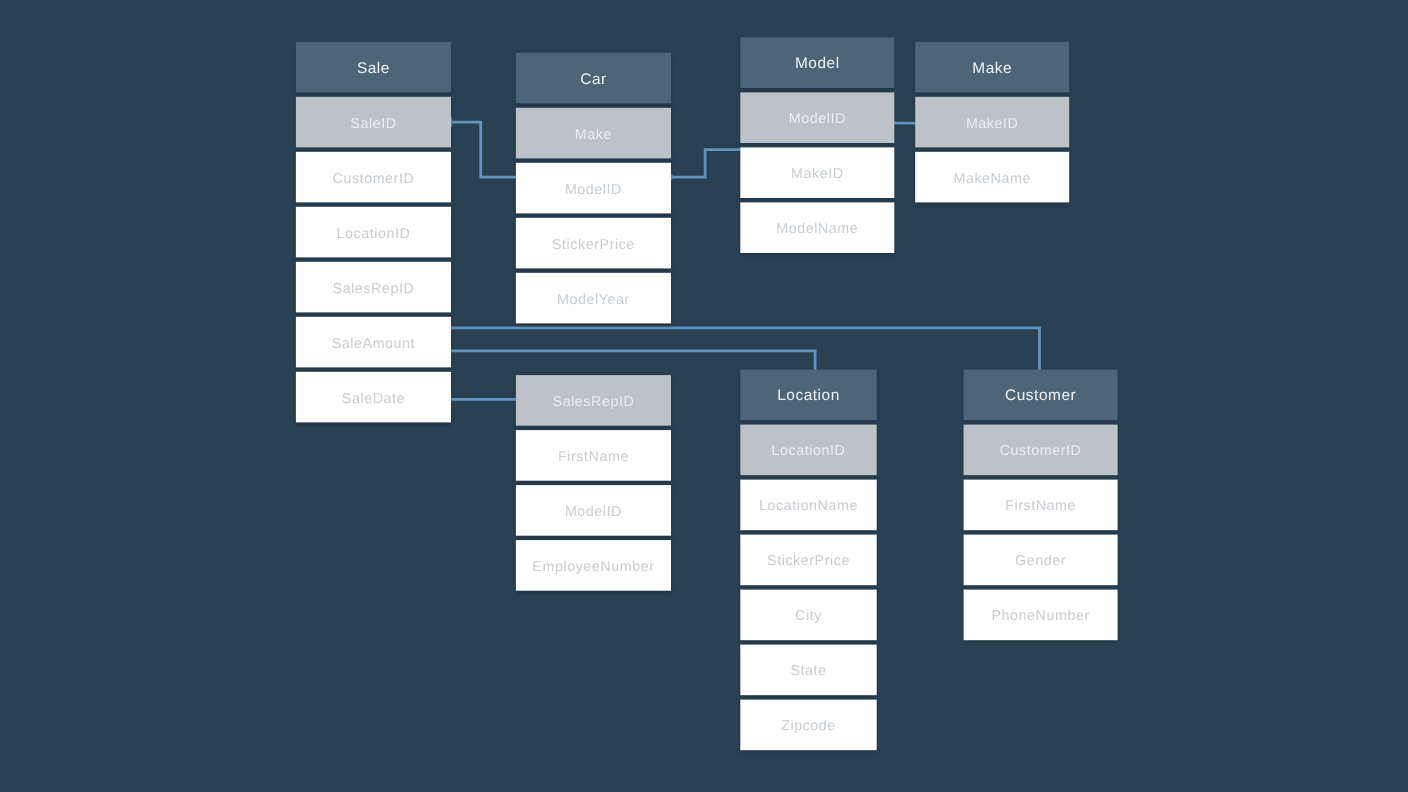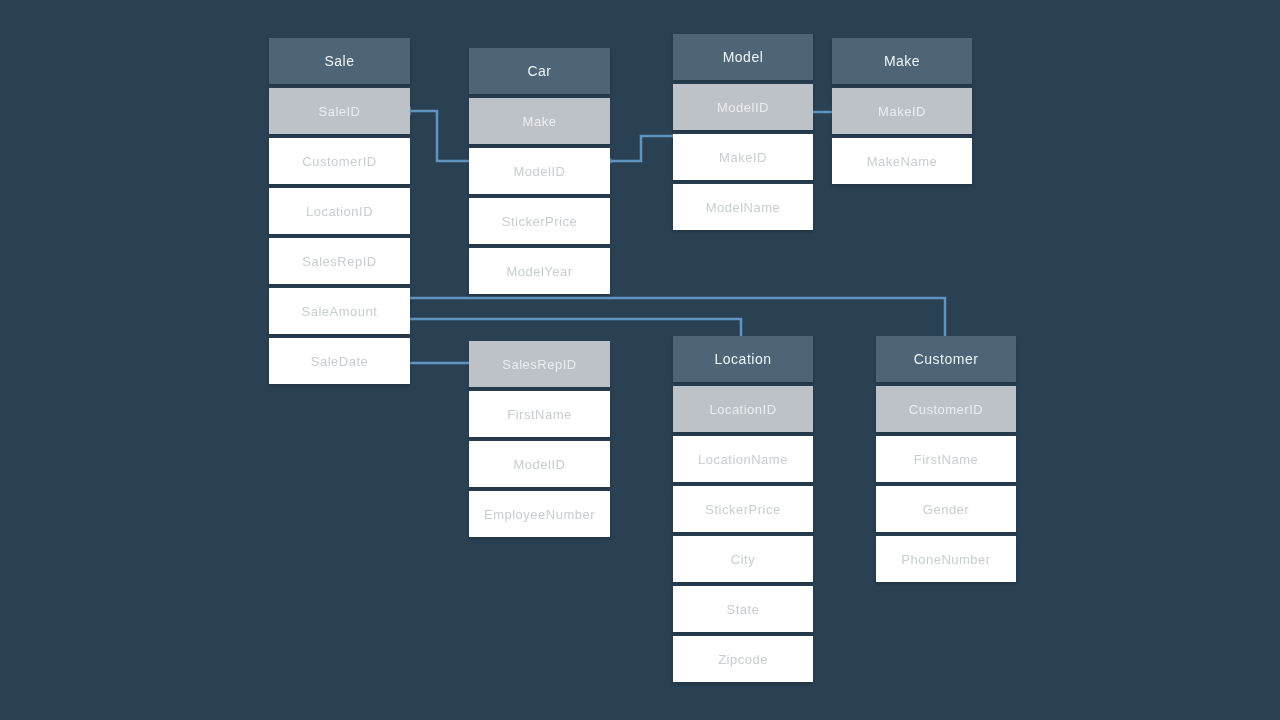--- a/index.html
+++ b/index.html
@@ -69,21 +69,21 @@
         <div class="t-header">Make</div>
         <div class="t-row pk">MakeID</div>
         <div class="t-row">MakeName</div>
       </div>
       <div class="db-table" style="left: 469px; top: 336px; width: 141px;">
         <div class="t-row pk">SalesRepID</div>
         <div class="t-row">FirstName</div>
         <div class="t-row">ModelID</div>
         <div class="t-row">EmployeeNumber</div>
       </div>
-      <div class="db-table" style="left: 673px; top: 336px; width: 140px;">
+      <div class="db-table" style="left: 673px; top: 336px; width: 124px;">
         <div class="t-header">Location</div>
         <div class="t-row pk">LocationID</div>
         <div class="t-row">LocationName</div>
         <div class="t-row">StickerPrice</div>
         <div class="t-row">City</div>
         <div class="t-row">State</div>
         <div class="t-row">Zipcode</div>
       </div>
       <div class="db-table" style="left: 876px; top: 336px; width: 140px;">
         <div class="t-header">Customer</div>

